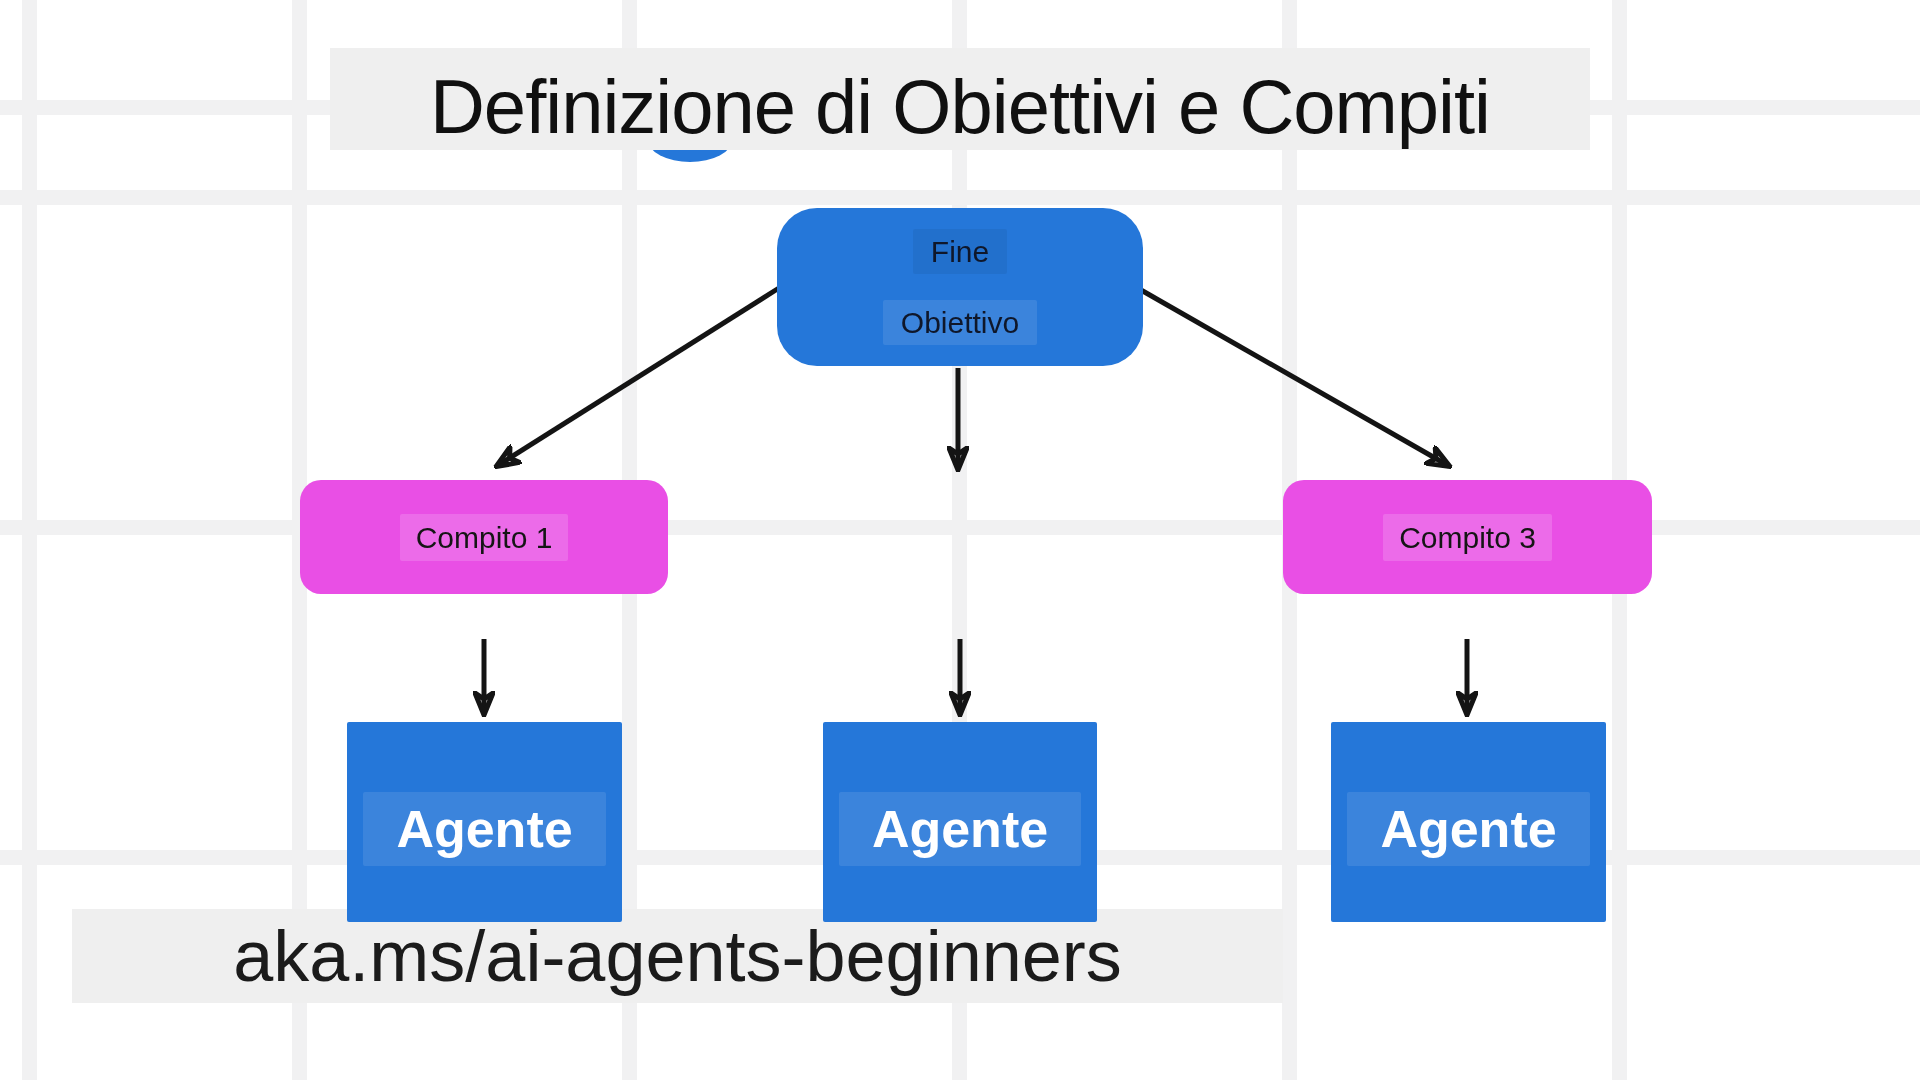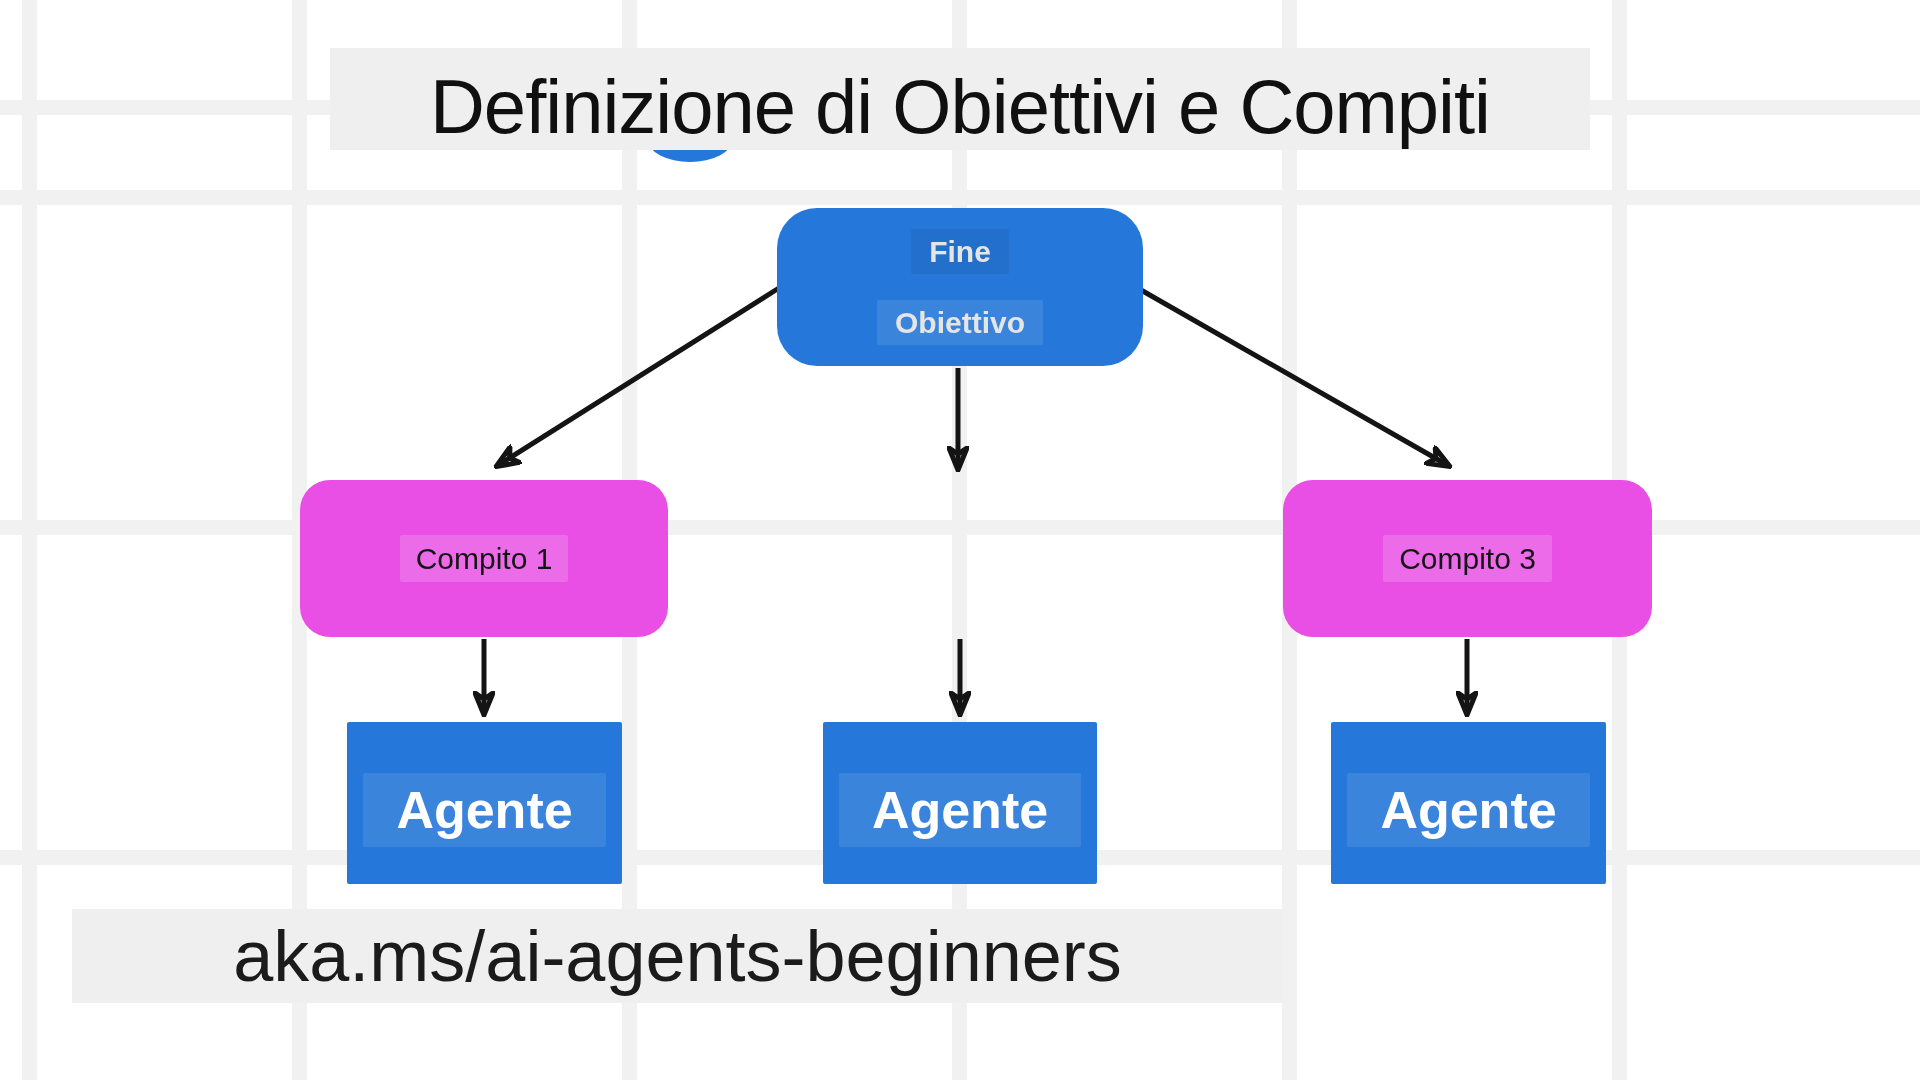--- a/index.html
+++ b/index.html
@@ -35,37 +35,37 @@
   }
   .node{
     position:absolute;display:flex;flex-direction:column;
     align-items:center;justify-content:center;z-index:4;
   }
   .node-goal{
     left:777px;top:208px;width:366px;height:158px;
     background:#2577d9;border-radius:40px;gap:26px;
   }
   .goal-label{
-    font-size:30px;color:#e5e5e5;padding:6px 18px;border-radius:2px;
-    line-height:1.1;white-space:nowrap;font-weight:bold;
+    font-size:30px;color:#0f172a;padding:6px 18px;border-radius:2px;
+    line-height:1.1;white-space:nowrap;
   }
   .goal-label-top{background:rgba(0,0,0,0.06);}
   .goal-label-bottom{background:rgba(255,255,255,0.10);}
   .node-task{
-    top:480px;height:157px;background:#e94fe5;border-radius:30px;
+    top:480px;height:114px;background:#e94fe5;border-radius:21px;
   }
   .task-1{left:300px;width:368px;}
   .task-2{left:775px;width:370px;}
   .task-3{left:1283px;width:369px;}
   .task-label{
     font-size:30px;color:#151515;background:rgba(255,255,255,0.16);
     padding:7px 16px;border-radius:2px;line-height:1.1;white-space:nowrap;
   }
   .node-agent{
-    top:722px;height:162px;background:#2577d9;border-radius:2px;
+    top:722px;height:200px;background:#2577d9;border-radius:2px;
   }
   .agent-1{left:347px;width:275px;}
   .agent-2{left:823px;width:274px;}
   .agent-3{left:1331px;width:275px;}
   .agent-label{
     margin-top:14px;
     width:calc(100% - 32px);height:74px;
     display:flex;align-items:center;justify-content:center;
     background:rgba(255,255,255,0.10);border-radius:2px;
     font-size:52px;font-weight:600;color:#ffffff;white-space:nowrap;

